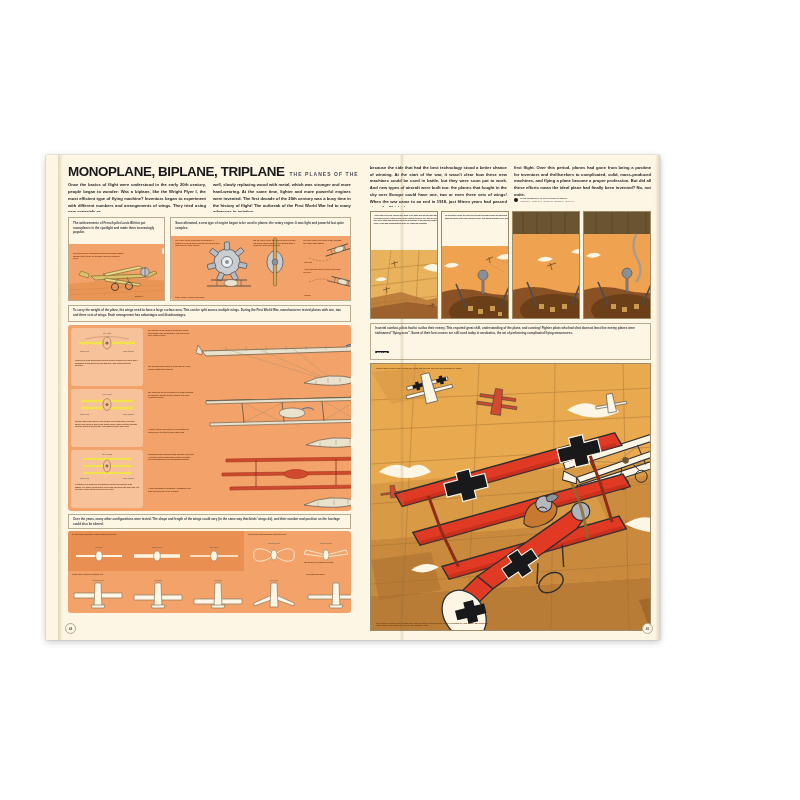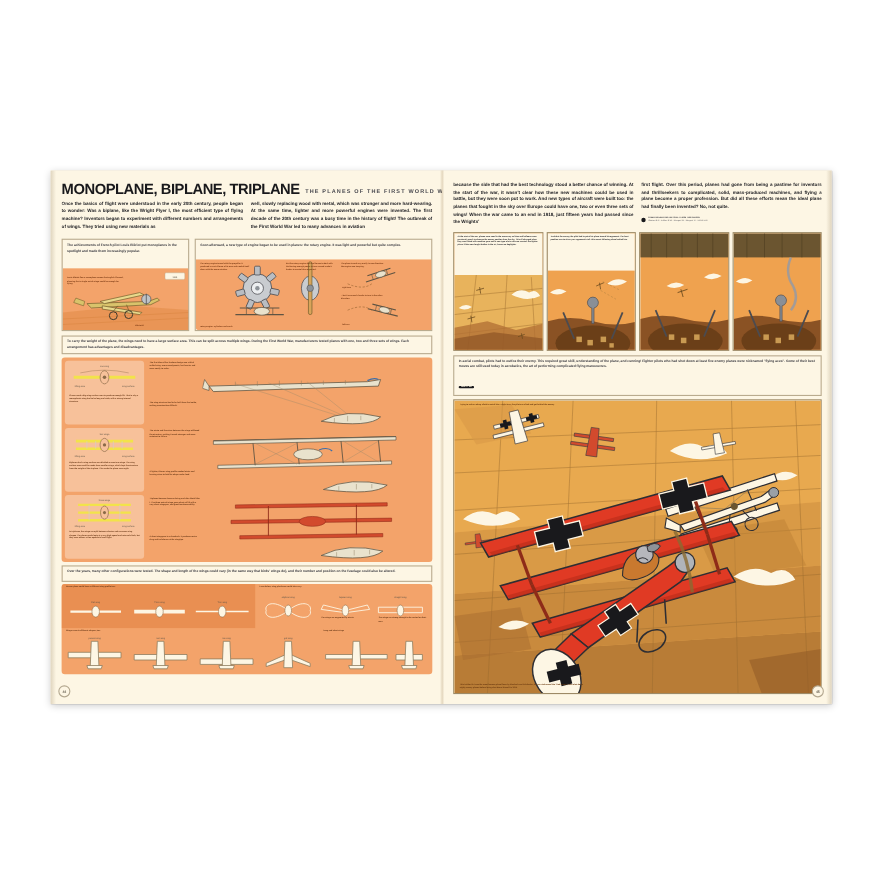--- a/index.html
+++ b/index.html
@@ -13,24 +13,25 @@
   #stage {
     position: relative;
     width: 800px; height: 800px;
     background: #ffffff;
   }
 
   
   #spread {
     position: absolute;
     left: 46px; top: 155px;
-    width: 710px; height: 485px;
+    width: 614px; height: 485px;
     background: #fdf6e4;
     box-shadow: 0 2px 7px rgba(0,0,0,0.22), 0 0 1px rgba(0,0,0,.4);
     display: flex;
+    padding-left: 12px;
   }
   .page { position: relative; height: 100%; overflow: hidden; }
   #page-left  { width: 356px; background: #fdf6e4; }
   #page-right { width: 354px; background: #fdf6e4; }
   #gutter {
     position: absolute; left: 354px; top: 0; width: 4px; height: 100%;
     background: linear-gradient(to right,
       rgba(160,130,80,.00), rgba(150,120,70,.22) 45%, rgba(150,120,70,.22) 55%, rgba(160,130,80,.00));
     z-index: 40; pointer-events: none;
   }

